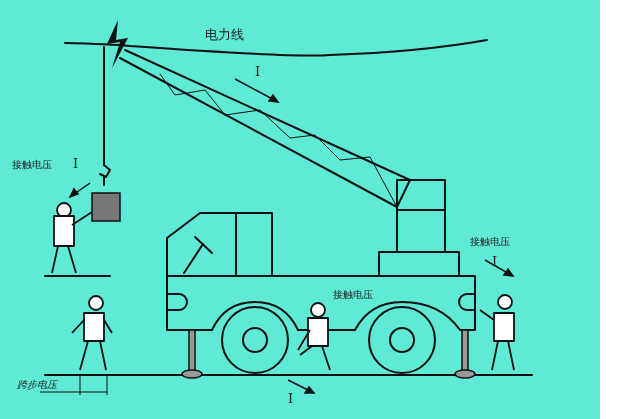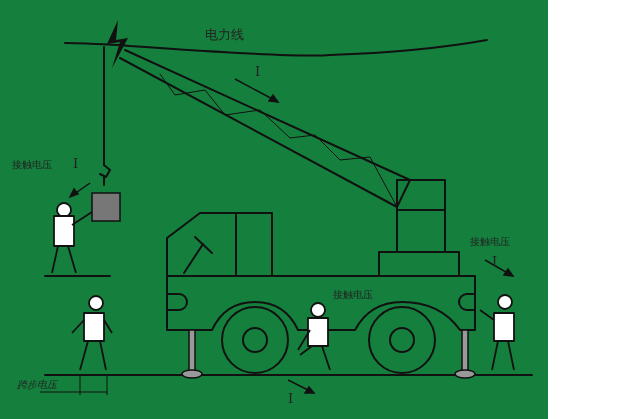--- a/index.html
+++ b/index.html
@@ -1,16 +1,16 @@
 <!DOCTYPE html>
 <html><head>
 <meta charset="utf-8">
 <style>
   html,body{margin:0;padding:0;background:#fff;}
-  #stage{position:relative;width:520px;height:419px;background:#15803d;overflow:hidden;padding-left:28px;}
+  #stage{position:relative;width:600px;height:419px;background:#5eead4;overflow:hidden;}
   svg{position:absolute;left:0;top:0;}
   .lbl{position:absolute;font-family:"DejaVu Serif",serif;font-size:10px;color:#222;white-space:nowrap;line-height:1;}
   .cur{position:absolute;font-family:"DejaVu Serif",serif;font-size:13px;color:#222;line-height:1;}
 </style>
 </head>
 <body>
 
 <div id="stage">
 <svg width="640" height="419" viewBox="0 0 640 419">
   <g fill="none" stroke="#111" stroke-width="2" stroke-linecap="round" stroke-linejoin="round">

